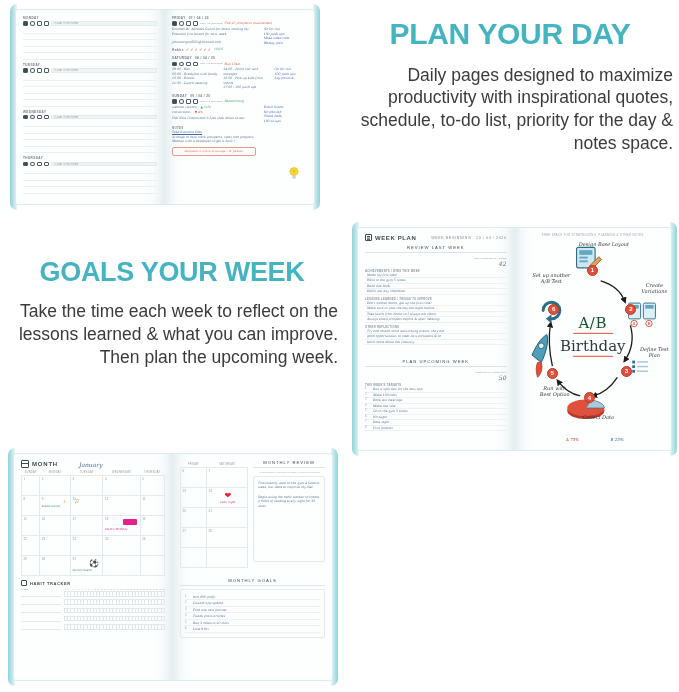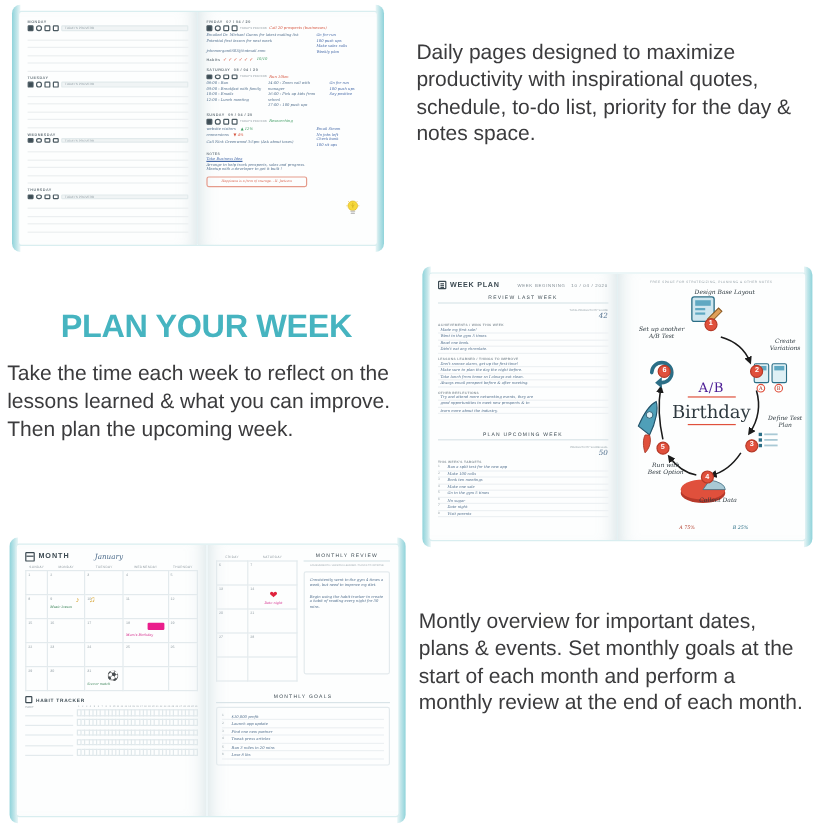--- a/index.html
+++ b/index.html
@@ -14,21 +14,21 @@
   
   .headline {
     color:#46b4c0;
     font-weight:bold;
     letter-spacing:-0.3px;
     text-align:center;
     line-height:1.05;
   }
   .body-copy {
     color:#3b3b3d;
-    text-align:left;
+    text-align:right;
     line-height:1.30;
     font-weight:400;
   }
 
   .txt-day   { position:absolute; left:341px; top:18px;  width:338px; }
   .txt-day .headline  { font-size:30px; }
   .txt-day .body-copy { font-size:17.5px; margin-top:14px; padding:0 6px; }
 
   .txt-week  { position:absolute; left:2px;   top:258px; width:340px; }
   .txt-week .headline  { font-size:27px; }
@@ -111,21 +111,21 @@
   .wp-sub { font-size:2.7px; color:#8a959c; font-weight:bold; letter-spacing:.3px; margin-top:3px; }
   .wp-line { border-bottom:0.4px solid #edf1f3; padding-left:2px; }
   .wp-targets { counter-reset:t; }
   .wp-targets .row { display:flex; gap:3px; border-bottom:0.4px solid #edf1f3; }
   .wp-targets .n { font-size:2.7px; color:#9aa5ab; width:5px; }
 
   
   .ab-head { font-size:2.7px; color:#9aa5ab; text-align:center; letter-spacing:.4px; }
   .ab-wrap { position:absolute; inset:12px 4px 4px 4px; }
   .ab-center { position:absolute; left:50%; top:47%; transform:translate(-50%,-50%); text-align:center; }
-  .ab-center .l1 { font-family:"DejaVu Serif",serif; font-size:11px; color:#4c1d95; letter-spacing:0.5px;}
+  .ab-center .l1 { font-family:"DejaVu Serif",serif; font-size:15px; color:#14532d; letter-spacing:0.5px;}
   .ab-center .l2 { font-family:"DejaVu Serif",serif; font-size:15px; color:#2f3a40; }
   .ab-center .ul { height:1.2px; background:#e0503c; margin:1px auto 3px; width:40px; }
   .ab-node {
     position:absolute; width:11px; height:11px; border-radius:50%;
     background:#e0503c; color:#fff; font-size:6px; font-weight:bold;
     display:flex; align-items:center; justify-content:center;
     border:1.2px solid #b63a28;
   }
   .ab-lbl { position:absolute; font-family:"DejaVu Serif",serif; font-style:italic;
             font-size:5px; color:#2f3a40; line-height:1.15; text-align:center; }
@@ -355,25 +355,26 @@
           <path d="M12 6v9M9 9l3 3 3-3" stroke="#c9a515" stroke-width=".9" fill="none"></path>
           <g stroke="#f2c94c" stroke-width="1.1">
               <path d="M1 11h2.5M20.5 11H23M4 3l1.8 1.8M18.2 4.8 20 3"></path>
             </g>
         </svg>
       </div>
     </div>
   </div>
 
   <div class="txt-day">
+    <div class="headline">PLAN YOUR DAY</div>
     <div class="body-copy">Daily pages designed to maximize productivity with inspirational quotes, schedule, to-do list, priority for the day &amp; notes space.</div>
   </div>
 
   <div class="txt-week">
-    <div class="headline">PLAN YOUR WEEK</div>
+    <div class="headline">GOALS YOUR WEEK</div>
     <div class="body-copy">Take the time each week to reflect on the lessons learned &amp; what you can improve. Then plan the upcoming week.</div>
   </div>
 
   <div class="book book-week">
     <div class="cover-l"></div>
     <div class="cover-r"></div>
     <div class="pages">
 
       <div class="page left">
         <div class="wp-title">
@@ -907,16 +908,15 @@
                 <span class="n">6</span>
                 <span class="hw">Lose 8 lbs</span>
               </div>
           </div>
         </div>
       </div>
     </div>
   </div>
 
   <div class="txt-month">
-    <div class="body-copy">Montly overview for important dates, plans &amp; events. Set monthly goals at the start of each month and perform a monthly review at the end of each month.</div>
   </div>
 
 </div>
 
 </body></html>

